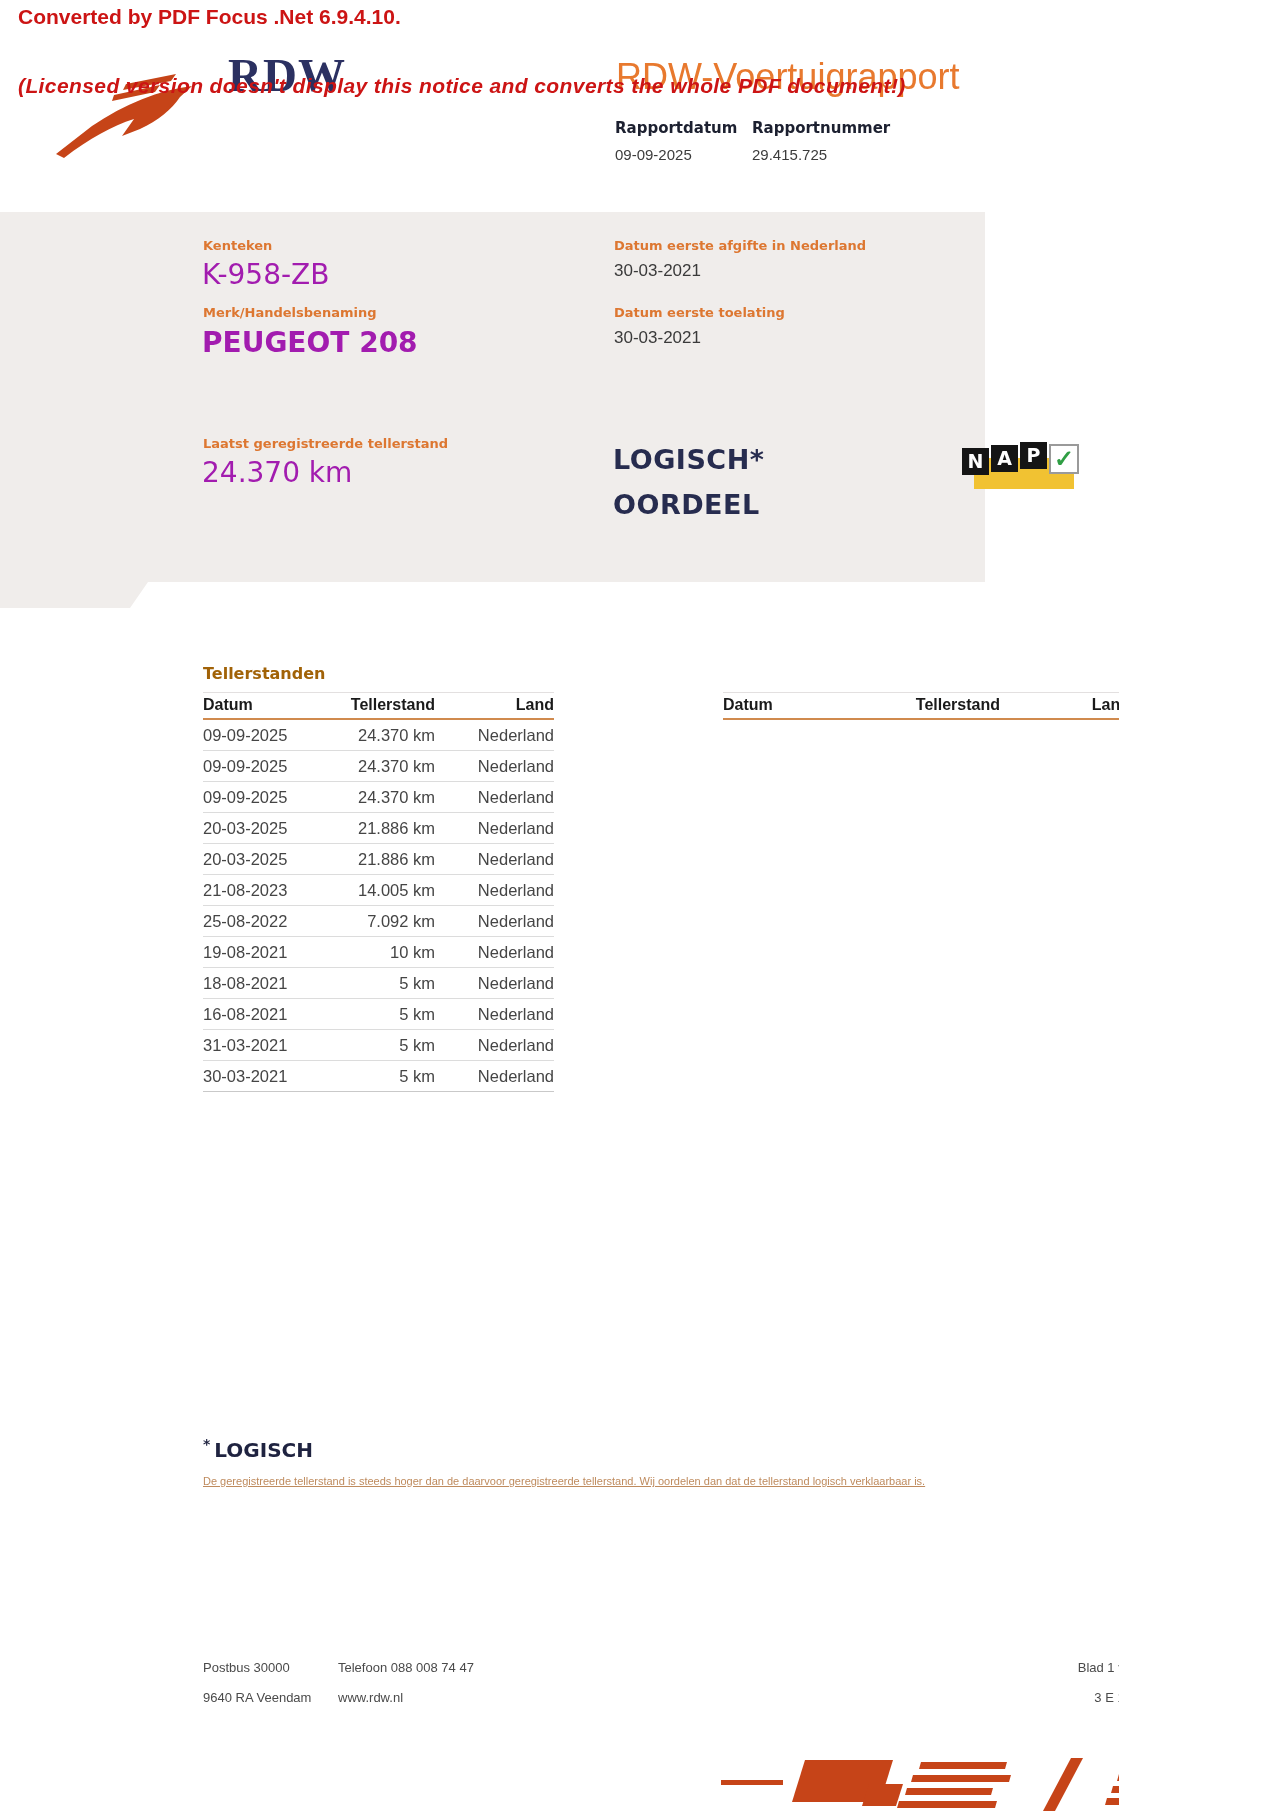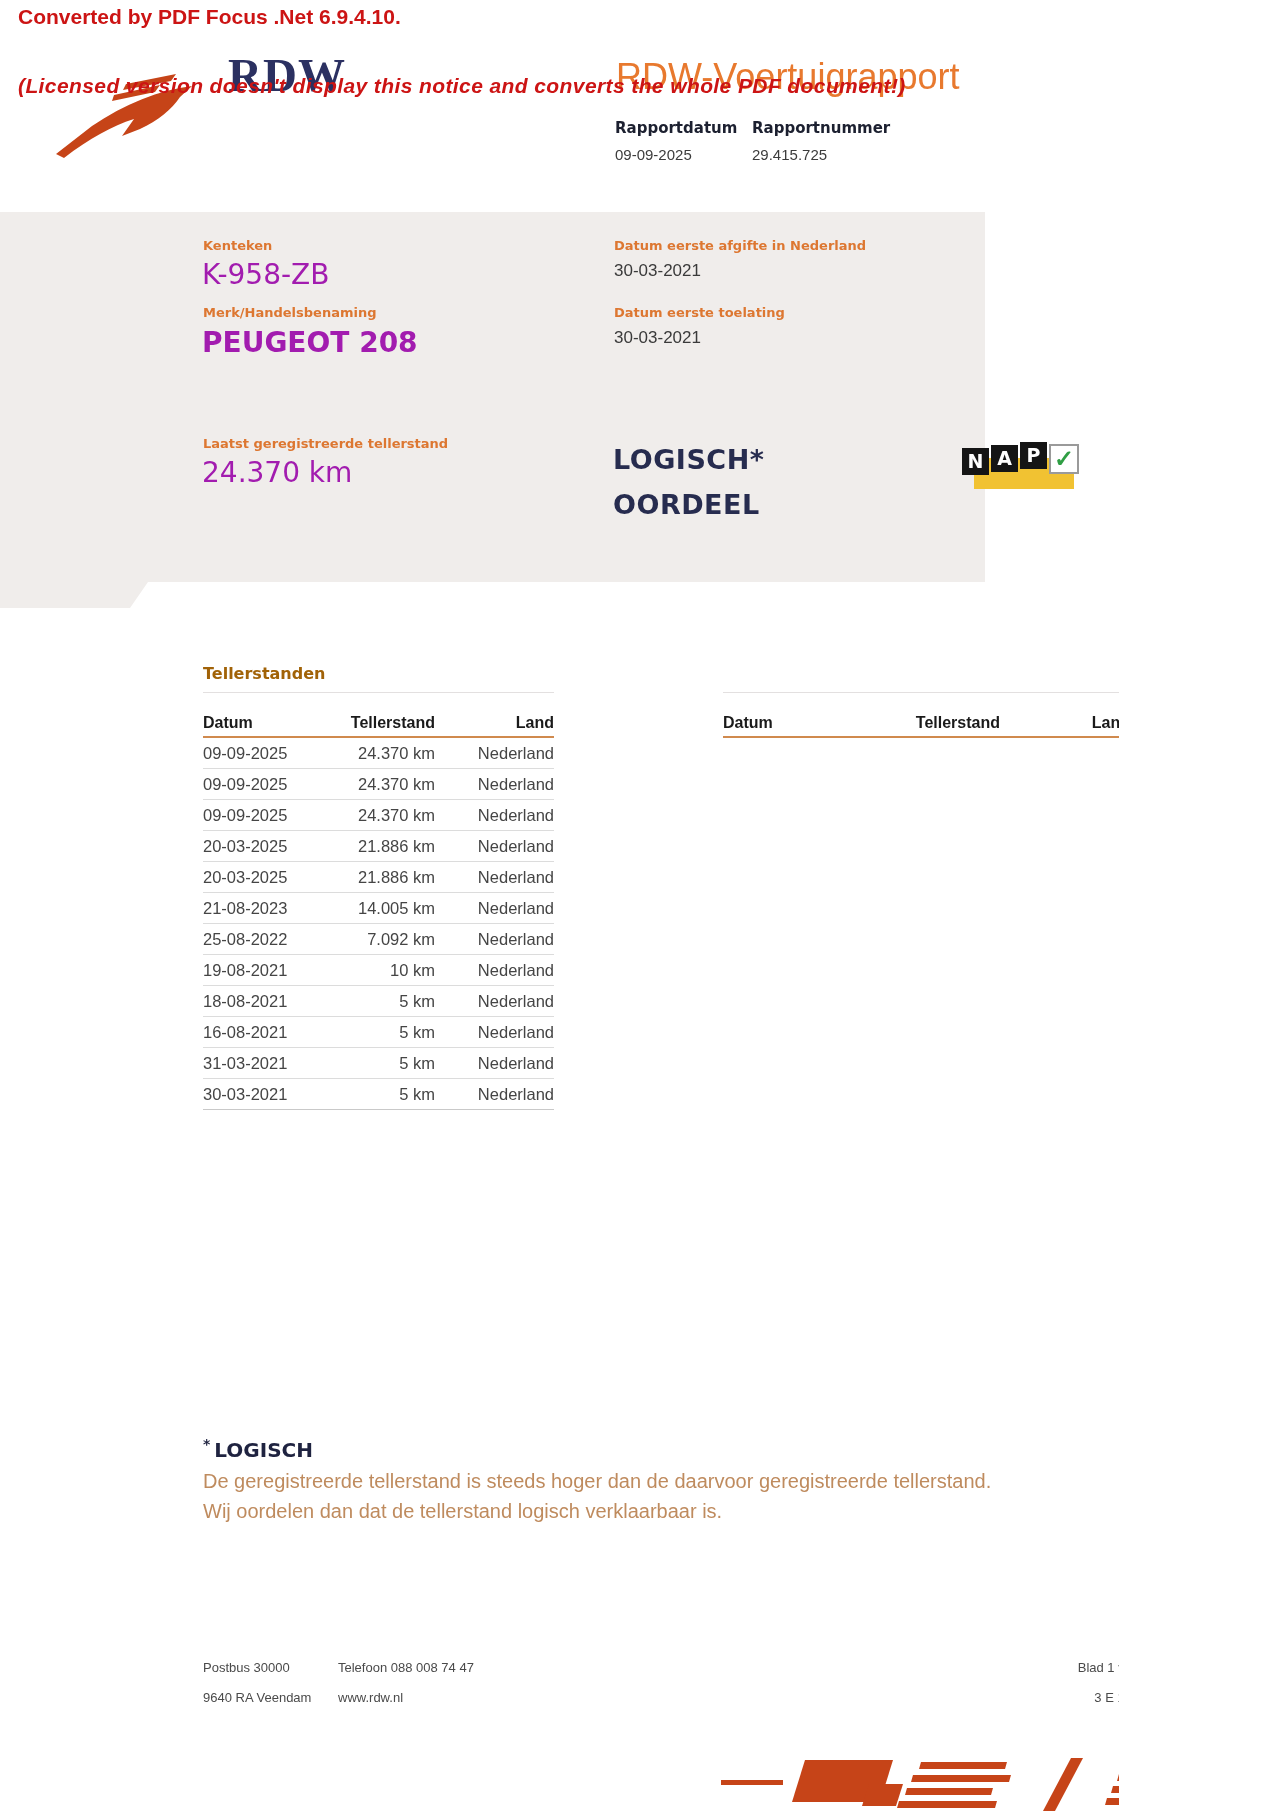--- a/index.html
+++ b/index.html
@@ -36,34 +36,34 @@
           font-weight:bold;font-size:19px;text-align:center;line-height:27px;
           font-family:"DejaVu Sans",sans-serif;}
   .nap-check{position:absolute;width:26px;height:26px;background:#ffffff;border:2px solid #9a9a9a;
              color:#2f9e44;font-weight:bold;font-size:24px;text-align:center;line-height:25px;}
 
   
   .section-title{left:203px;top:664px;font-size:16px;font-weight:bold;color:#a16207;
                  font-family:"DejaVu Sans",sans-serif;}
   .tbl{z-index:2;}
   .thead{display:grid;border-top:1px solid #e3e0e0;border-bottom:2px solid #d08a4e;
-         font-weight:bold;font-size:16px;color:#1a1a1a;padding:21px 0 4px 0;}
+         font-weight:bold;font-size:16px;color:#1a1a1a;padding:3px 0 4px 0;}
   .tbl1 .thead, .tbl1 .trow{grid-template-columns:140px 92px 119px;}
   .tbl2 .thead{grid-template-columns:160px 117px 130px;}
   .hc,.tcell{white-space:nowrap;}
   .hc.c1,.hc.c2,.tcell.c1,.tcell.c2{text-align:right;}
   .trow{display:grid;height:30px;line-height:30px;font-size:16.5px;color:#454545;}
   .trow + .trow{border-top:1px solid #dcdcdc;}
   .t-rows{border-bottom:1px solid #c9c9c9;}
 
   
   .exp-title{left:203px;top:1436px;font-size:20px;font-weight:bold;color:#1f2340;
              font-family:"DejaVu Sans",sans-serif;}
   .exp-title .ast{font-size:14px;vertical-align:8px;margin-right:4px;color:#1f2340;}
-  .exp-body{left:203px;top:1466px;width:800px;font-size:20px;line-height:30px;color:#bf8b5e;}
+  .exp-body{left:203px;top:1466px;width:800px;font-size:11px;line-height:30px;color:#bf8b5e;text-decoration:underline;}
 
   
   .foot{font-size:13px;color:#4a4a4a;}
   .f1{left:203px;top:1660px;} .f2{left:203px;top:1690px;}
   .f3{left:338px;top:1660px;} .f4{left:338px;top:1690px;}
   .fr{width:200px;text-align:right;}
   .f5{left:950px;top:1660px;} .f6{left:950px;top:1690px;}
 
   .bottom-art{left:655px;top:1752px;z-index:4;}
 </style>

